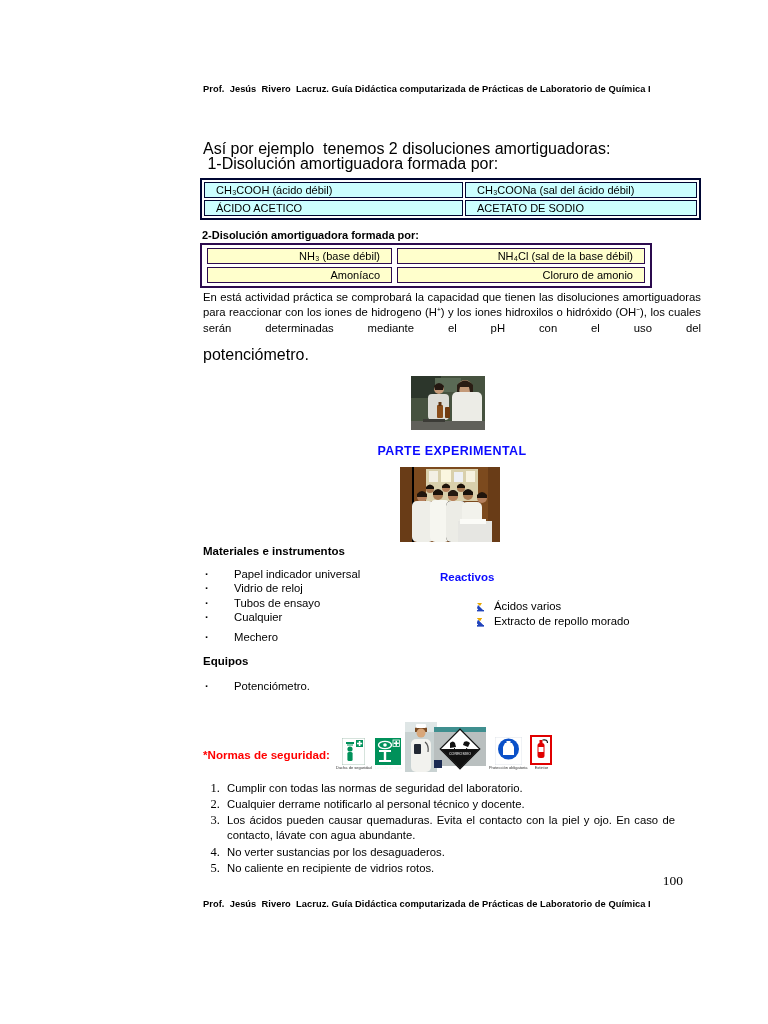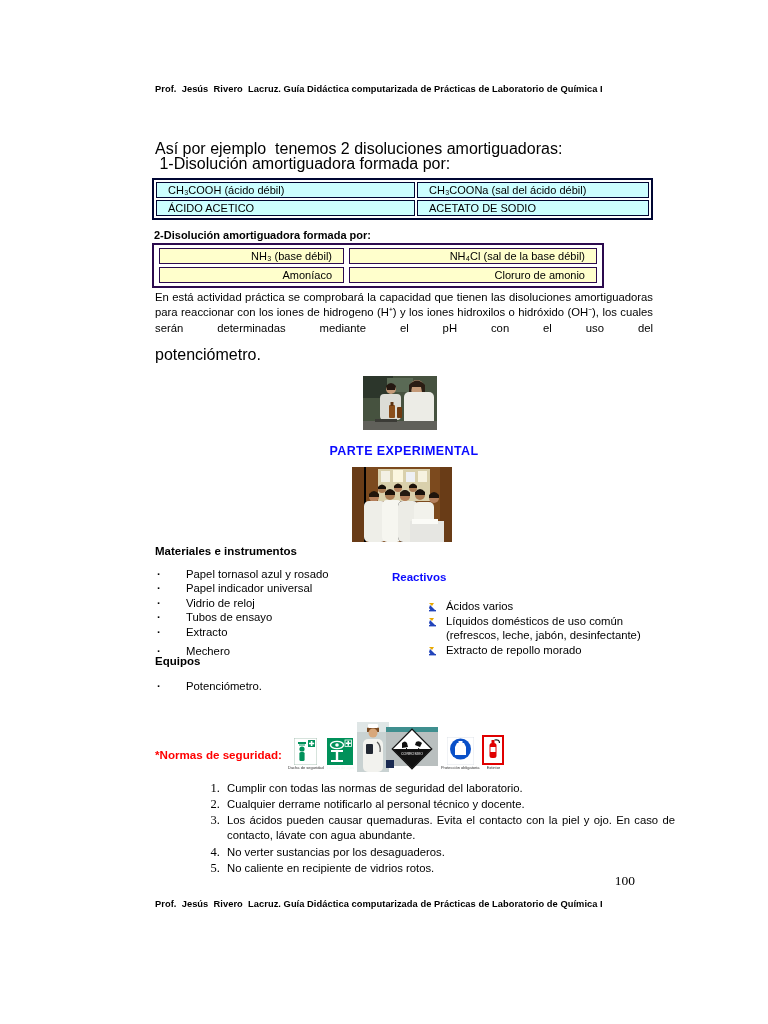--- a/index.html
+++ b/index.html
@@ -1,21 +1,21 @@
 <!DOCTYPE html>
 <html><head>
 <meta charset="utf-8">
 <style>
   * { margin:0; padding:0; box-sizing:border-box; }
   html,body { background:#ffffff; }
   .page {
     position:relative; width:768px; height:1024px; background:#ffffff;
     font-family:"Liberation Sans", sans-serif; color:#000; overflow:hidden;
   }
-  .abs { position:absolute; }
+  .abs { position:absolute;margin-left:48px; }
   .hdr {
     left:155px; width:505px; font-size:9.3px; font-weight:bold;
     white-space:pre-wrap; letter-spacing:0.05px;
   }
   .bodytext { font-size:16px; line-height:15px; }
   
   table.buf { border-collapse:separate; table-layout:fixed; }
   table.buf td {
     font-size:11px; font-weight:normal; vertical-align:middle;
     padding:1px 11px; height:15px;
@@ -153,25 +153,24 @@
       <rect x="46" y="34" width="20" height="41" rx="5" fill="#ececе6"></rect>
       <rect x="46" y="34" width="20" height="41" rx="5" fill="#ecece6"></rect>
       <rect x="62" y="35" width="20" height="40" rx="5" fill="#f2f2ec"></rect>
       <rect x="58" y="54" width="34" height="21" fill="#e6e6e2"></rect>
       <rect x="60" y="52" width="26" height="5" fill="#fbfbf7"></rect>
     </svg>
   </div>
 
   <div class="abs sec-h" style="top:545px; left:155px;">Materiales e instrumentos</div>
   <div class="abs mat-list" style="top:567px; left:155px; width:240px;">
-    <div class="mi">Papel tornasol azul y rosado</div>
     <div class="mi">Papel indicador universal</div>
     <div class="mi">Vidrio de reloj</div>
     <div class="mi">Tubos de ensayo</div>
-    <div class="mi">Extracto</div>
+    <div class="mi">Cualquier</div>
     <div class="mi gap">Mechero</div>
   </div>
 
   <div class="abs blue-title" style="top:571px; left:392px; font-size:11.5px;">Reactivos</div>
   <div class="abs reag-list" style="top:599px; left:428px;">
     <div class="ri">
       <span class="ric">
         <svg width="9" height="10" viewBox="0 0 9 10">
             <path d="M1 1 L6 1 L4 4 Z" fill="#e8a800"></path>
             <path d="M2 3 L7 8 L3 9 L1 6 Z" fill="#2244bb"></path>
@@ -181,21 +180,20 @@
       <span>Ácidos varios</span>
     </div>
     <div class="ri">
       <span class="ric">
         <svg width="9" height="10" viewBox="0 0 9 10">
             <path d="M1 1 L6 1 L4 4 Z" fill="#e8a800"></path>
             <path d="M2 3 L7 8 L3 9 L1 6 Z" fill="#2244bb"></path>
             <rect x="1" y="8" width="7" height="1.4" fill="#2244bb"></rect>
           </svg>
       </span>
-      <span>Líquidos domésticos de uso común (refrescos, leche, jabón, desinfectante)</span>
     </div>
     <div class="ri">
       <span class="ric">
         <svg width="9" height="10" viewBox="0 0 9 10">
             <path d="M1 1 L6 1 L4 4 Z" fill="#e8a800"></path>
             <path d="M2 3 L7 8 L3 9 L1 6 Z" fill="#2244bb"></path>
             <rect x="1" y="8" width="7" height="1.4" fill="#2244bb"></rect>
           </svg>
       </span>
       <span>Extracto de repollo morado</span>

